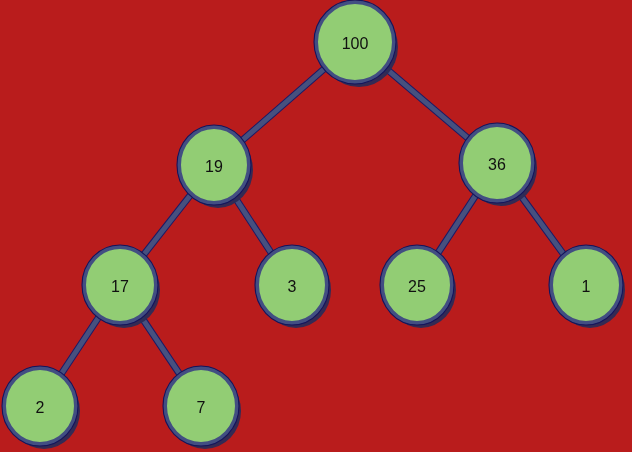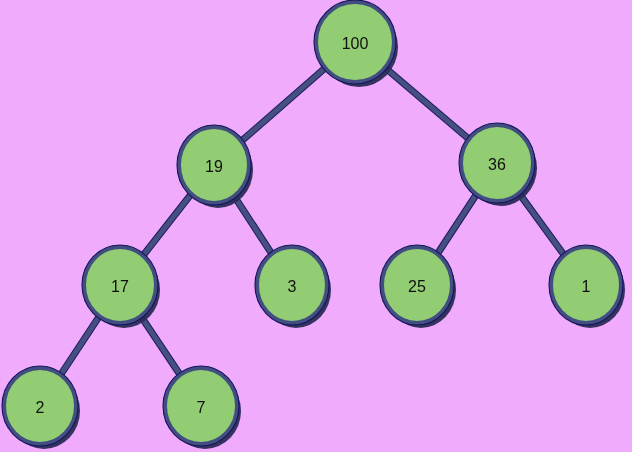--- a/index.html
+++ b/index.html
@@ -5,21 +5,21 @@
 <style>
   html, body {
     margin: 0;
     padding: 0;
     background: #000000;
   }
   #canvas-wrap {
     position: relative;
     width: 632px;
     height: 452px;
-    background: #f0abfc;
+    background: #b91c1c;
     overflow: hidden;
     font-family: "Liberation Sans", sans-serif;
   }
   #tree-svg {
     position: absolute;
     left: 0;
     top: 0;
     width: 632px;
     height: 452px;
     display: block;

